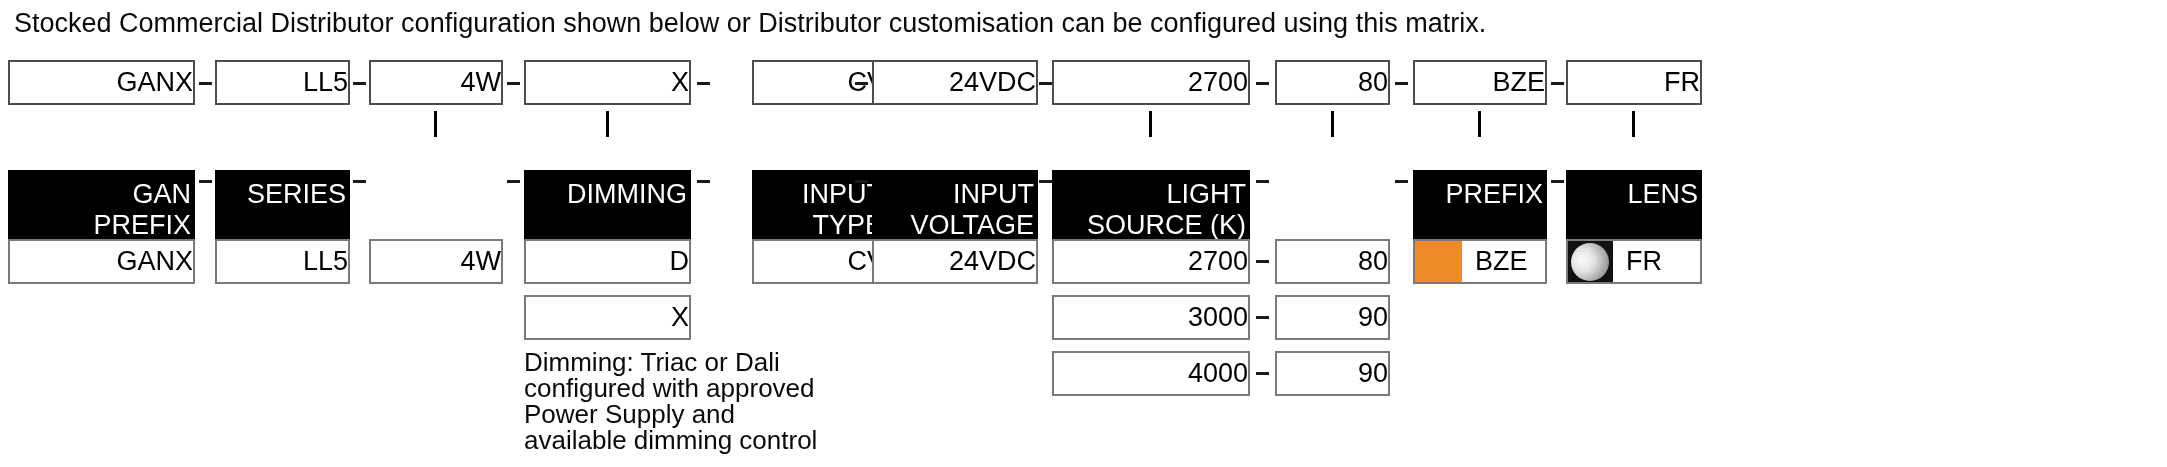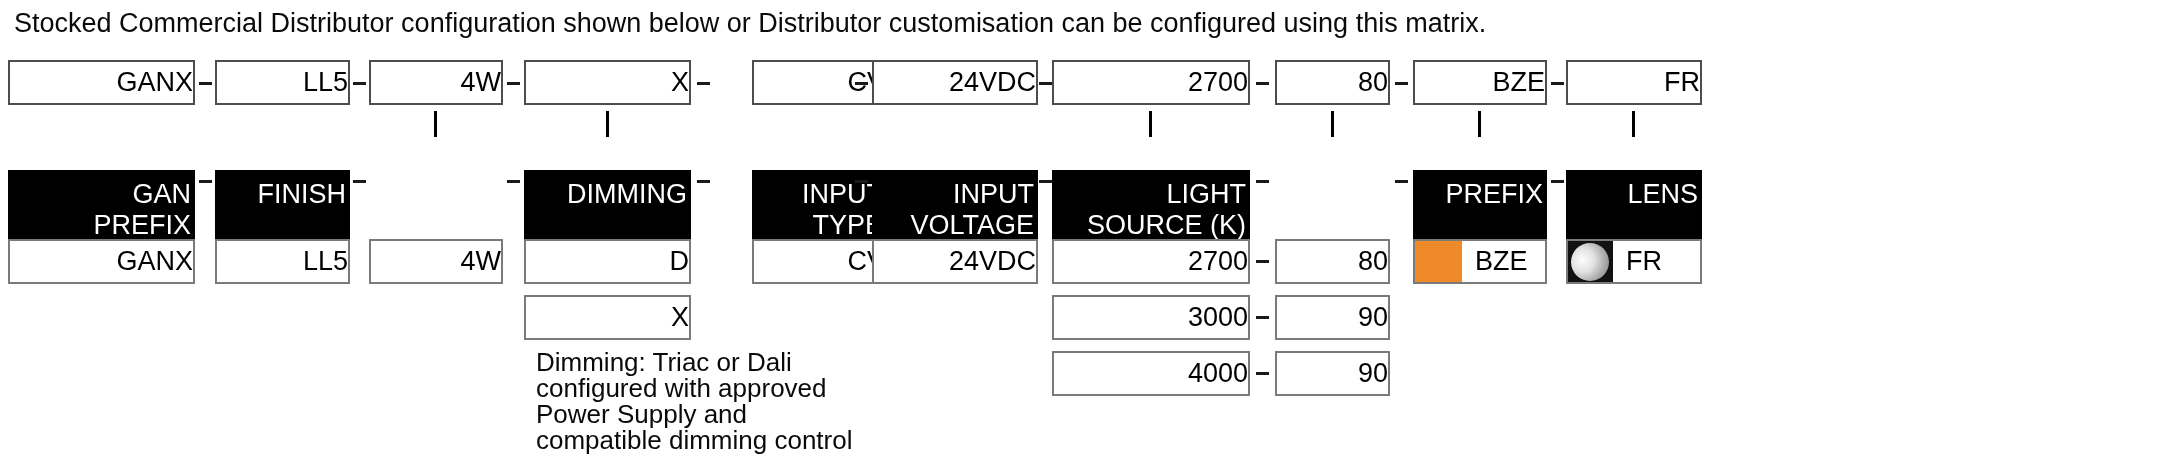--- a/index.html
+++ b/index.html
@@ -62,40 +62,39 @@
     width:38px;height:38px;border-radius:50%;
     background:radial-gradient(circle at 30% 45%, #fdfdfd 0%, #e2e2e2 35%, #a5a5a5 70%, #6f6f6f 100%);
   }
   .dash{
     position:absolute;width:13px;height:3px;background:#1a1a1a;
   }
   .note{
     position:absolute;left:524px;top:349px;
     font-size:26px;line-height:26px;color:#0a0a0a;
     white-space:nowrap;
-    margin-left:12px;
   }
 </style>
 </head>
 <body>
 
 <div class="canvas">
 
   <div class="title">Stocked Commercial Distributor configuration shown below or Distributor customisation can be configured using this matrix.</div>
 
   <div class="col" style="left:8px;width:187px">
     <div class="code-box">GANX</div>
     <div class="header">GAN
 PREFIX</div>
     <div class="opt-box r1">GANX</div>
   </div>
 
   <div class="col" style="left:215px;width:135px">
     <div class="code-box">LL5</div>
-    <div class="header">FINISH</div>
+    <div class="header">SERIES</div>
     <div class="opt-box r1">LL5</div>
   </div>
 
   <div class="col" style="left:369px;width:134px">
     <div class="code-box">4W</div>
     <div class="tick"></div>
     <div class="opt-box r1">4W</div>
   </div>
 
   <div class="col" style="left:524px;width:167px">
@@ -181,16 +180,16 @@
   <div class="dash" style="left:1551px;top:180px"></div>
 
   <div class="dash" style="left:1256px;top:260px"></div>
   <div class="dash" style="left:1256px;top:316px"></div>
   <div class="dash" style="left:1256px;top:372px"></div>
 
   <div class="note">
     <div>Dimming: Triac or Dali</div>
     <div>configured with approved</div>
     <div>Power Supply and</div>
-    <div>compatible dimming control</div>
+    <div>available dimming control</div>
   </div>
 
 </div>
 
 </body></html>

